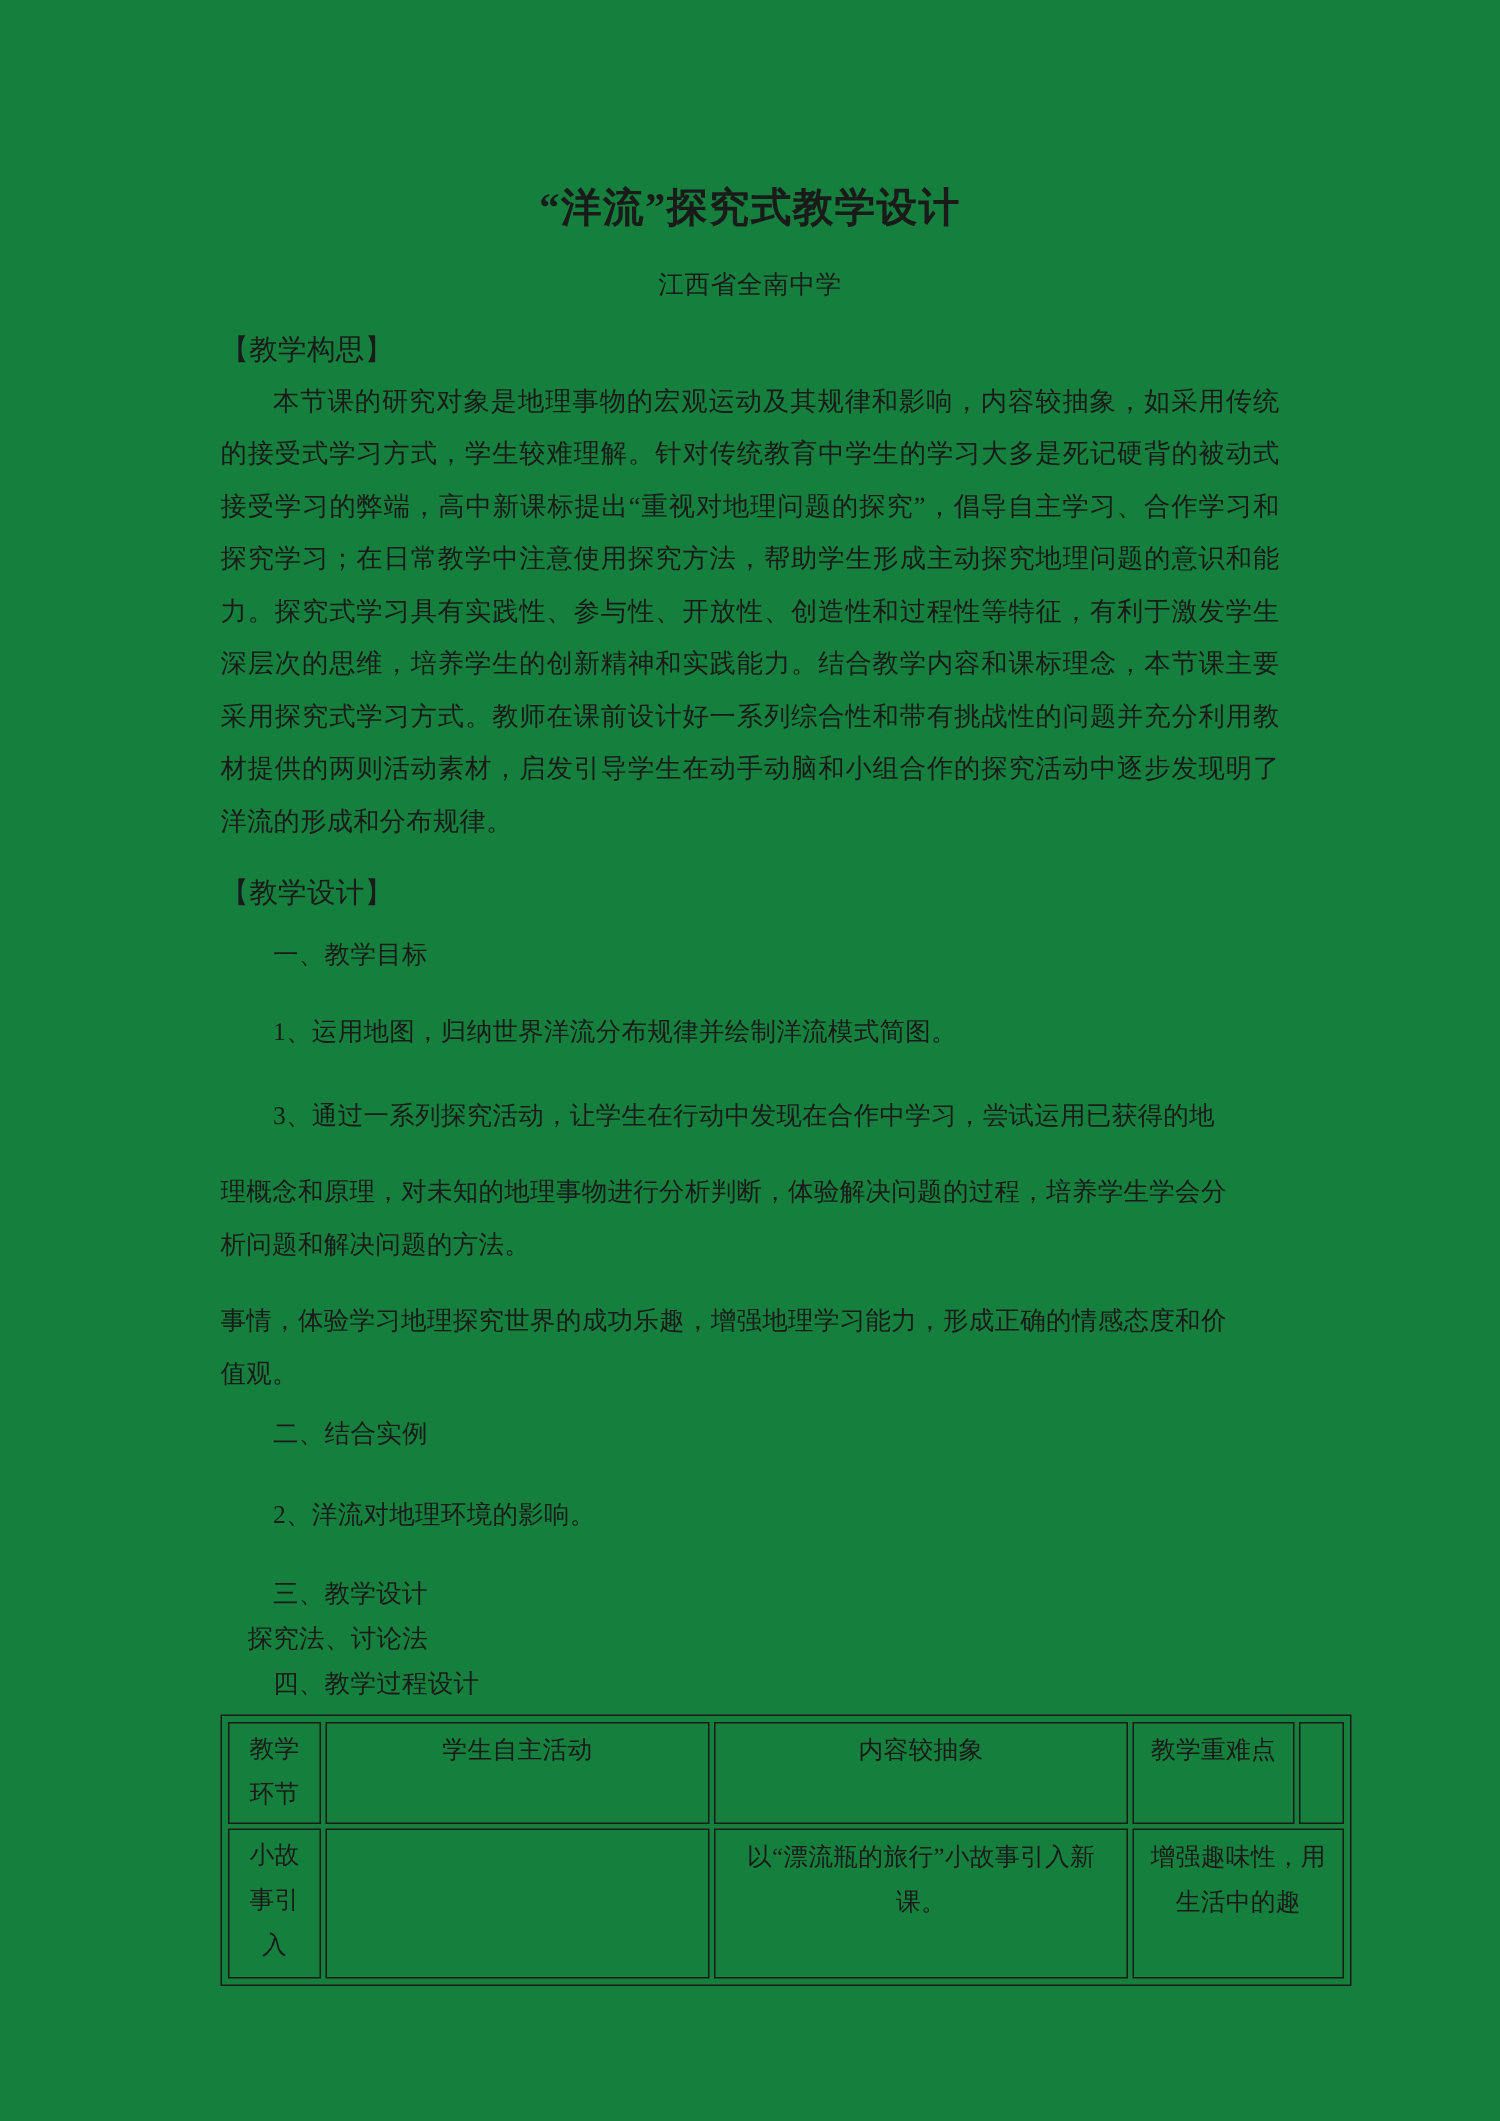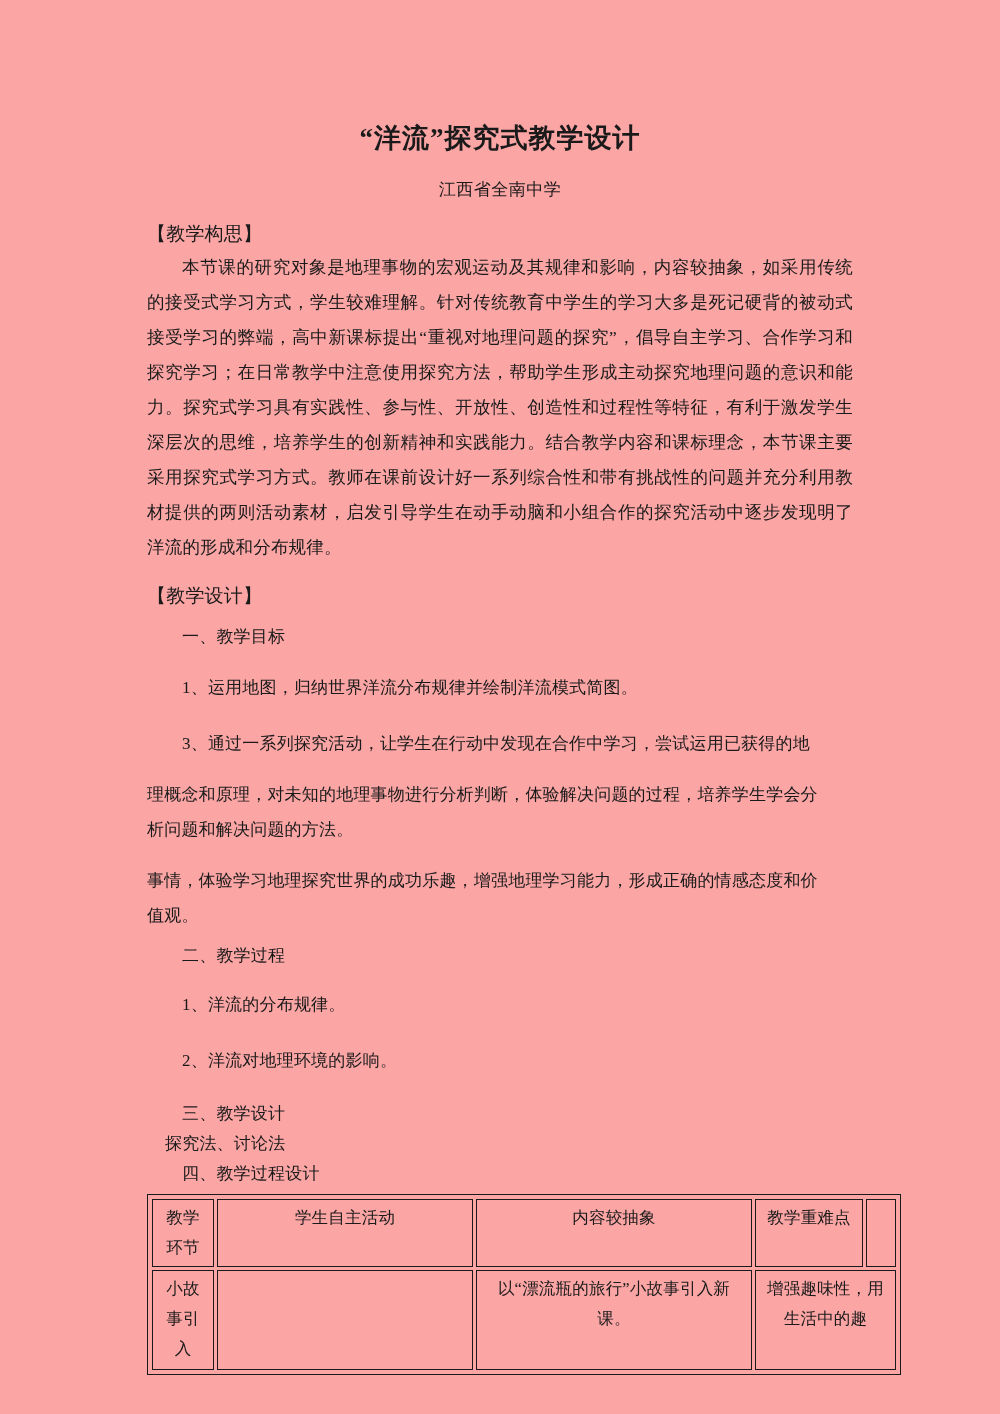--- a/index.html
+++ b/index.html
@@ -15,21 +15,21 @@
     font-family: "Liberation Serif", "DejaVu Serif", serif;
     color: #1a1a1a;
     -webkit-font-smoothing: antialiased;
   }
   .page {
     position: absolute;
     left: 0;
     top: 0;
     width: 1000px;
     height: 1414px;
-    background: #fca5a5;
+    background: #15803d;
     overflow: hidden;
   }
   .content {
     position: absolute;
     left: 147px;
     top: 0;
     width: 706px;
   }
 
   
@@ -105,21 +105,21 @@
   }
   table.process-table td {
     border: 1.5px solid #1a1a1a;
     font-size: 16.5px;
     line-height: 30px;
     padding: 3px 5px;
     vertical-align: top;
     text-align: center;
     letter-spacing: 0.2px;
   }
-  td.col-stage { width: 50px; }
+  td.col-stage { width: 50px; font-family: Liberation Mono, monospace; }
   td.col-activity { width: 244px; }
   td.col-process { width: 264px; }
   td.col-intent { width: 96px; }
   td.col-extra { width: 18px; }
   tr.header-row td { height: 56px; }
   tr.body-row td { height: 92px; }
 </style>
 </head>
 <body>
 
@@ -138,23 +138,22 @@
 
     <div class="goal-line lvl1 lvl-gap">1、运用地图，归纳世界洋流分布规律并绘制洋流模式简图。</div>
 
     <div class="goal-line lvl1 lvl-gap-lg">3、通过一系列探究活动，让学生在行动中发现在合作中学习，尝试运用已获得的地</div>
     <div class="goal-line no-indent lvl-gap">理概念和原理，对未知的地理事物进行分析判断，体验解决问题的过程，培养学生学会分</div>
     <div class="goal-line no-indent">析问题和解决问题的方法。</div>
 
     <div class="goal-line no-indent lvl-gap">事情，体验学习地理探究世界的成功乐趣，增强地理学习能力，形成正确的情感态度和价</div>
     <div class="goal-line no-indent">值观。</div>
 
-    <div class="goal-line lvl1 tight">二、教学过程</div>
+    <div class="goal-line lvl1 tight">二、结合实例</div>
 
-    <div class="goal-line lvl1 lvl-gap">1、洋流的分布规律。</div>
     <div class="goal-line lvl1 lvl-gap-lg">2、洋流对地理环境的影响。</div>
 
     <div class="goal-line lvl1 tight lvl-gap-lg">三、教学设计</div>
     <div class="goal-line indent-1 tight">探究法、讨论法</div>
     <div class="goal-line indent-2 tight">四、教学过程设计</div>
 
     <div class="table-wrap">
       <table class="process-table">
         <tbody>
           <tr class="header-row">

